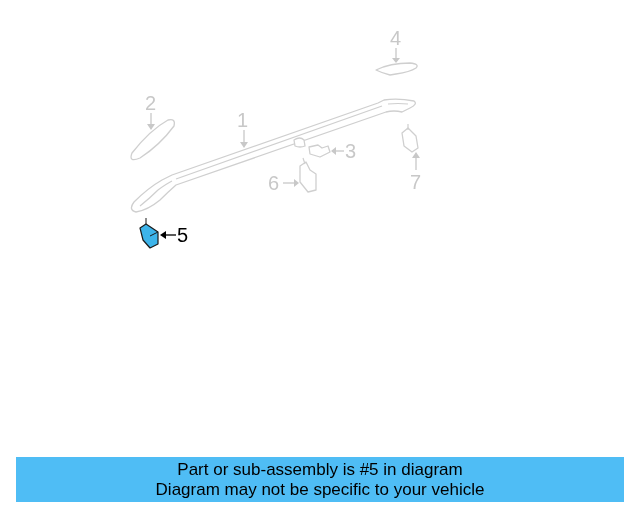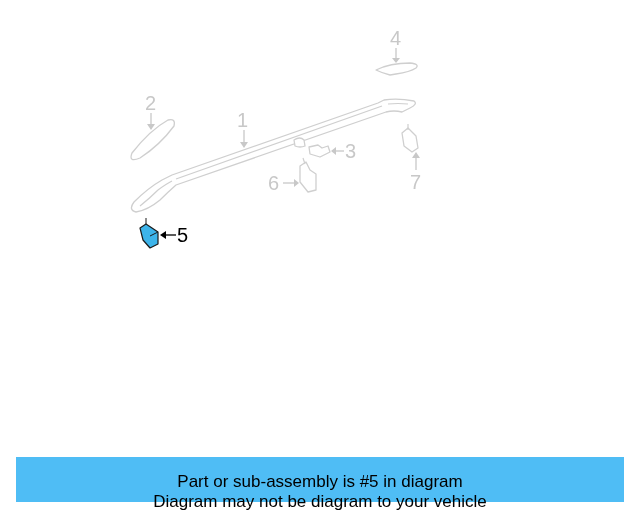--- a/index.html
+++ b/index.html
@@ -11,21 +11,21 @@
     .part-line { fill: none; stroke: #cfcfcf; stroke-width: 1.2; }
     .arrow { stroke: #c8c8c8; stroke-width: 1.3; fill: none; }
     .arrowhead { fill: #c8c8c8; }
     .arrow.active { stroke: #000; }
     .arrowhead.active { fill: #000; }
     .highlight { fill: #3db4ea; stroke: #1a1a1a; stroke-width: 1.2; stroke-linejoin: round; }
     .highlight-line { fill: none; stroke: #1a1a1a; stroke-width: 1; }
     #banner {
       position: absolute; left: 16px; top: 457px; width: 608px; height: 45px;
       background: #4fbdf5; color: #000; text-align: center;
-      font-size: 17px; line-height: 20px; padding-top: 15px; box-sizing: border-box;
+      font-size: 17px; line-height: 20px; padding-top: 3px; box-sizing: border-box;
     }
     #banner div { white-space: nowrap; }
   </style>
 </head>
 <body>
 
 <svg id="diagram" viewBox="0 0 640 450" xmlns="http://www.w3.org/2000/svg">
 
   <g>
     <path class="part" d="M376,70 Q390,63 410,63 Q420,64 416,68 Q410,72 396,74 L390,75 Q382,73 376,70 Z"></path>
@@ -83,14 +83,14 @@
     <path class="highlight-line" d="M146,224 L146,218"></path>
     <path class="highlight-line" d="M150,236 L158,232"></path>
   </g>
   <line class="arrow active" x1="162" y1="235" x2="176" y2="235"></line>
   <polygon class="arrowhead active" points="166,231 166,239 160,235"></polygon>
   <text class="callout active" x="177" y="242">5</text>
 </svg>
 
 <div id="banner">
   <div>Part or sub-assembly is #5 in diagram</div>
-  <div>Diagram may not be diagram to your vehicle</div>
+  <div>Diagram may not be specific to your vehicle</div>
 </div>
 
 </body></html>

